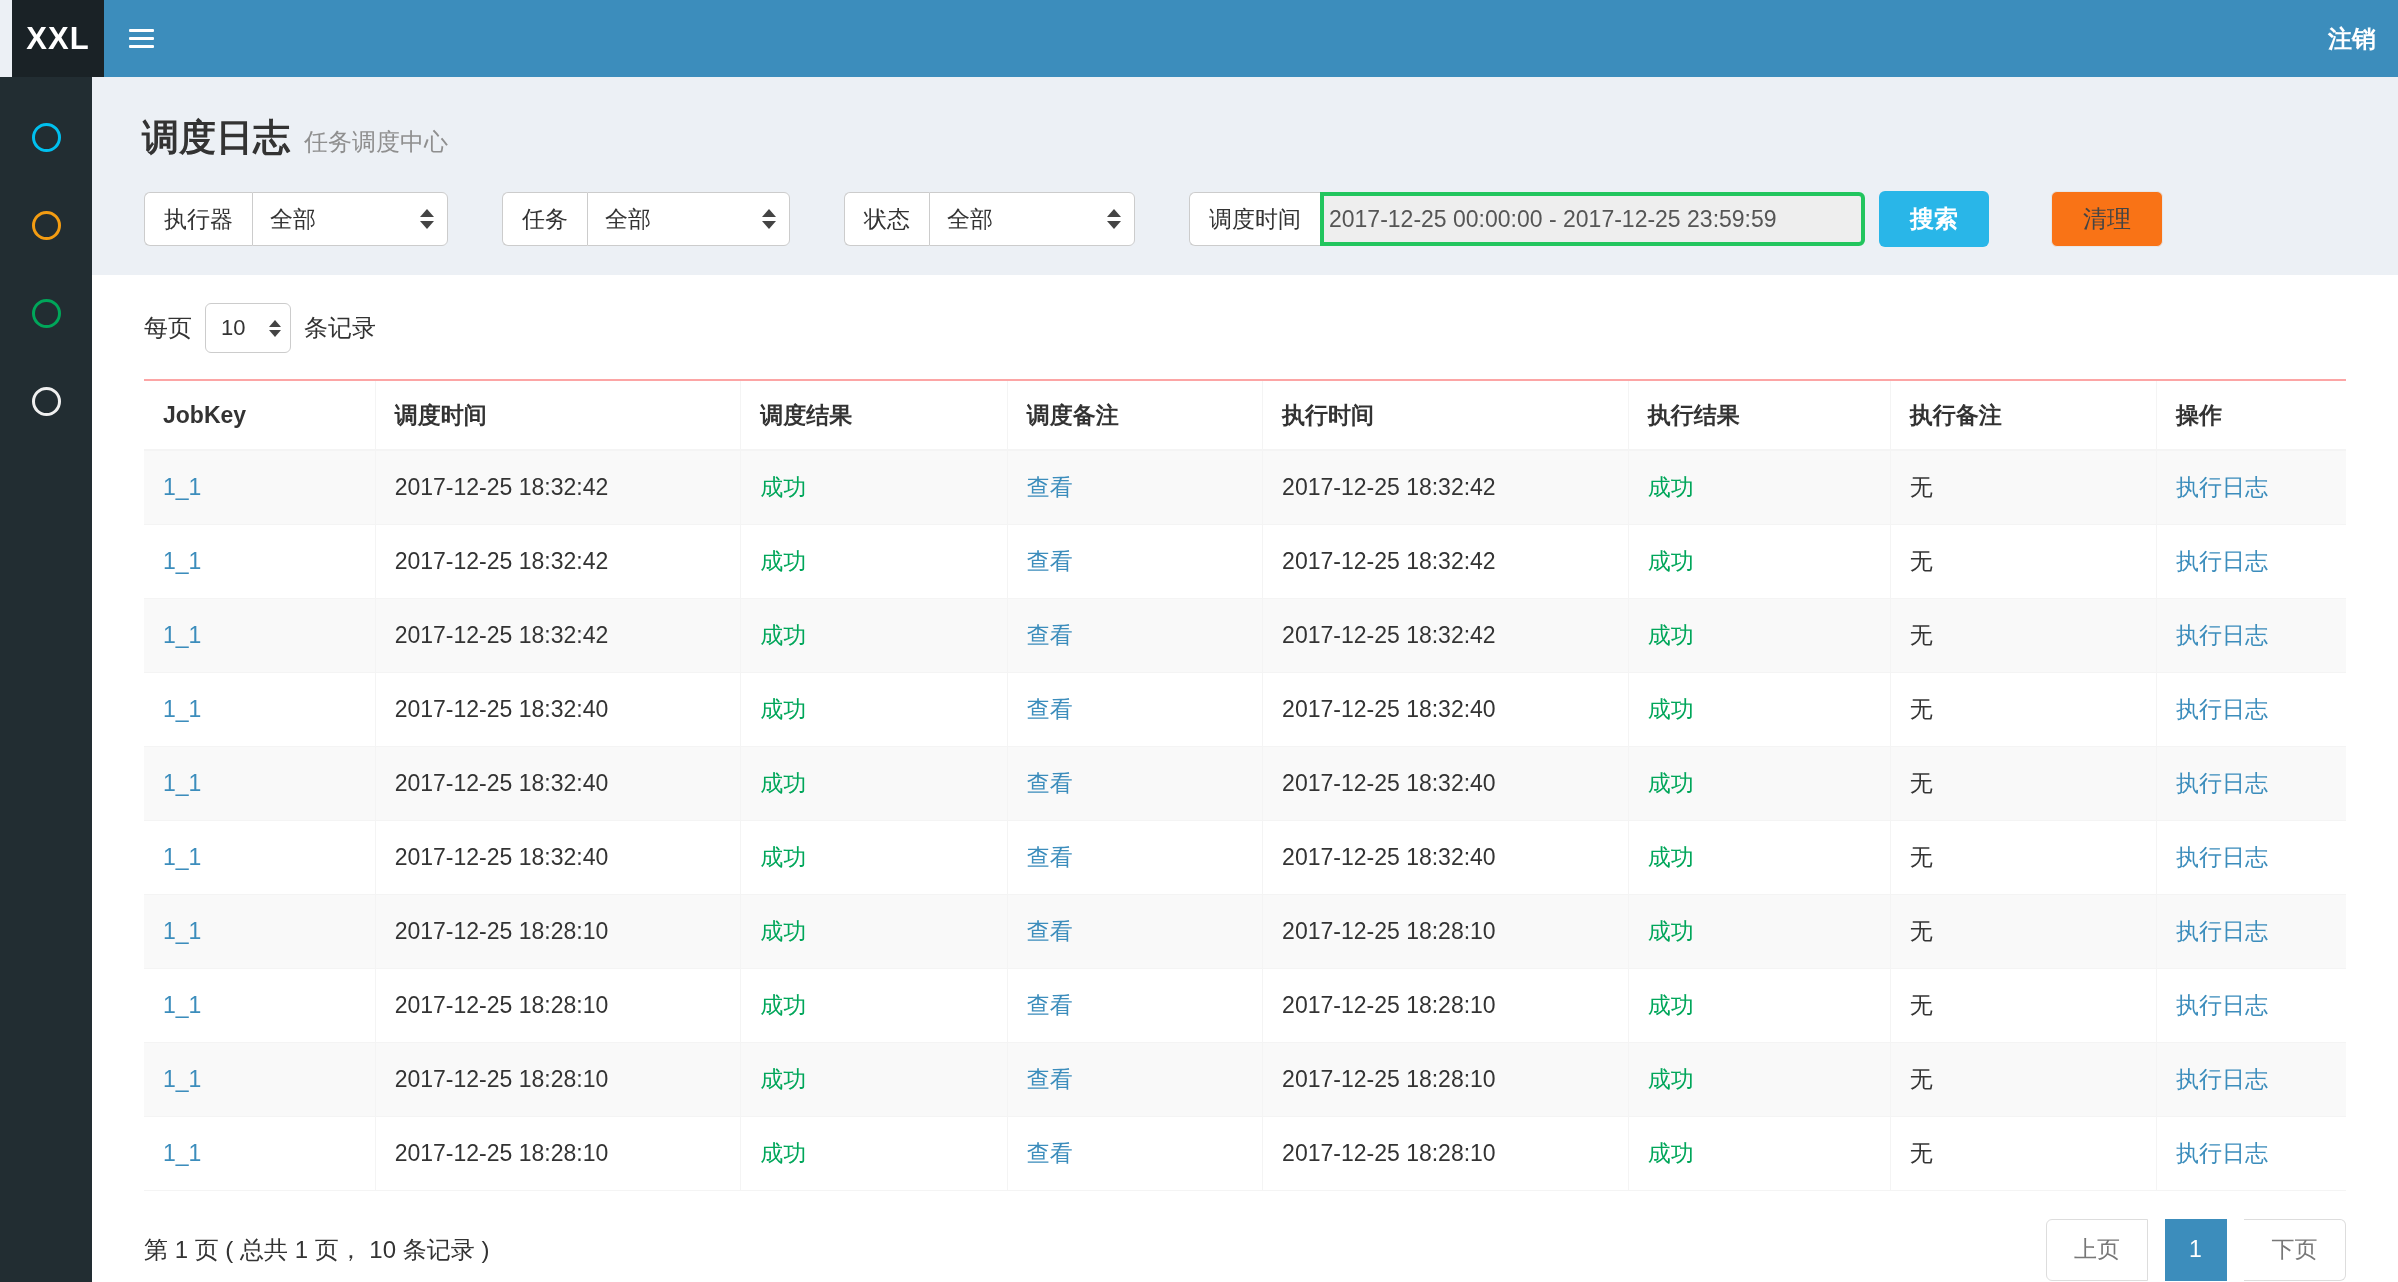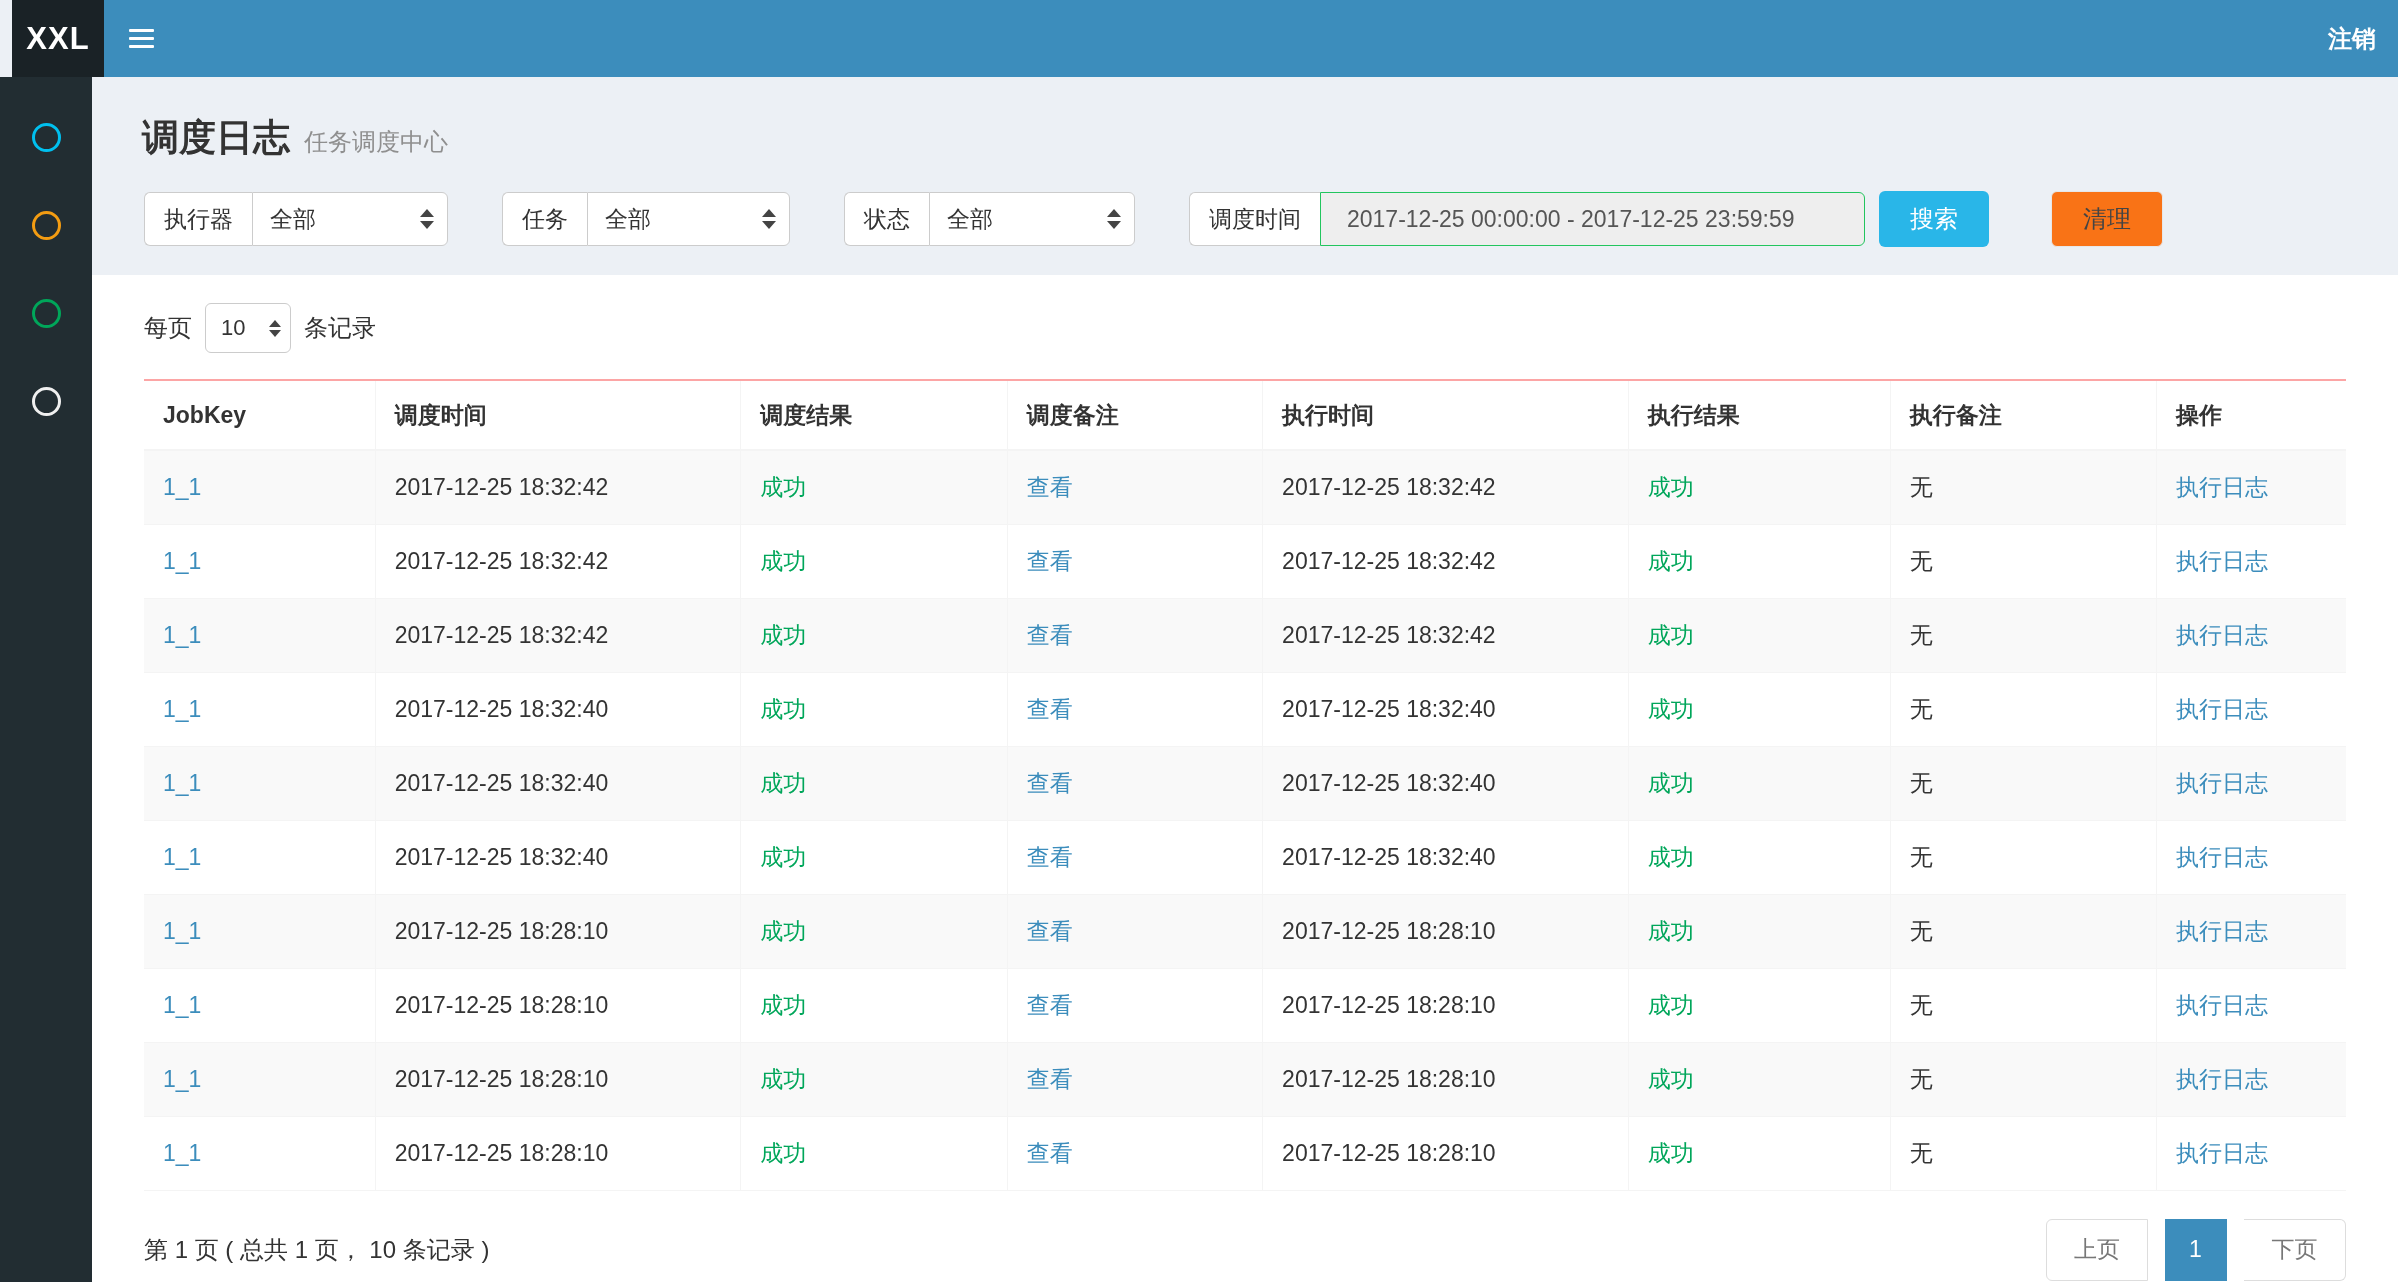--- a/index.html
+++ b/index.html
@@ -36,23 +36,23 @@
   .input-group{display:flex;height:54px;margin-right:54px;}
   .addon{background:#fff;border:1px solid #ccc;border-right:none;border-radius:6px 0 0 6px;display:flex;align-items:center;padding:0 19px;font-size:23px;color:#333;white-space:nowrap;}
   .select-box{border:1px solid #ccc;border-radius:0 6px 6px 0;background:#fff;display:flex;align-items:center;padding:0 13px 0 17px;font-size:23px;color:#333;cursor:pointer;}
   .select-value{margin-right:auto;}
   .spin{display:flex;flex-direction:column;align-items:center;margin-left:20px;}
   .tri-up{width:0;height:0;border-left:7px solid transparent;border-right:7px solid transparent;border-bottom:8px solid #444;margin-bottom:4px;}
   .tri-down{width:0;height:0;border-left:7px solid transparent;border-right:7px solid transparent;border-top:8px solid #444;}
   .w196{width:196px;}
   .w203{width:203px;}
   .w206{width:206px;}
-  .time-input{border:1px solid #22c55e;border-radius:0 6px 6px 0;background:#eee;color:#555;font-size:23px;padding:0 26px;width:545px;height:54px;font-family:inherit;outline:none;}
+  .time-input{border:4px solid #22c55e;border-radius:0 6px 6px 0;background:#eee;color:#555;font-size:23px;padding:0 5px;width:545px;height:54px;font-family:inherit;outline:none;}
   .btn{height:56px;border:none;border-radius:6px;font-size:24px;cursor:pointer;padding:0 31px;font-family:inherit;}
-  .btn-search{background:#29b6e8;color:#fff;margin-left:14px;}
+  .btn-search{background:#29b6e8;color:#fff;margin-left:14px;font-weight:bold;}
   .btn-clear{background:#f97316;color:#444;margin-left:62px;border:1px solid #e7e7e7;}
 
   
   .box{background:#fff;flex:1;padding:28px 52px 0;overflow:hidden;}
   .per-page{display:flex;align-items:center;font-size:24px;color:#333;margin-bottom:26px;}
   .small-select{height:50px;width:86px;border:1px solid #ccc;border-radius:6px;background:#fff;display:flex;align-items:center;padding:0 9px 0 15px;font-size:22px;margin:0 13px;cursor:pointer;}
   .small-select .spin{margin-left:auto;}
   .small-select .tri-up{border-left-width:6px;border-right-width:6px;border-bottom-width:7px;margin-bottom:3px;}
   .small-select .tri-down{border-left-width:6px;border-right-width:6px;border-top-width:7px;}
 

